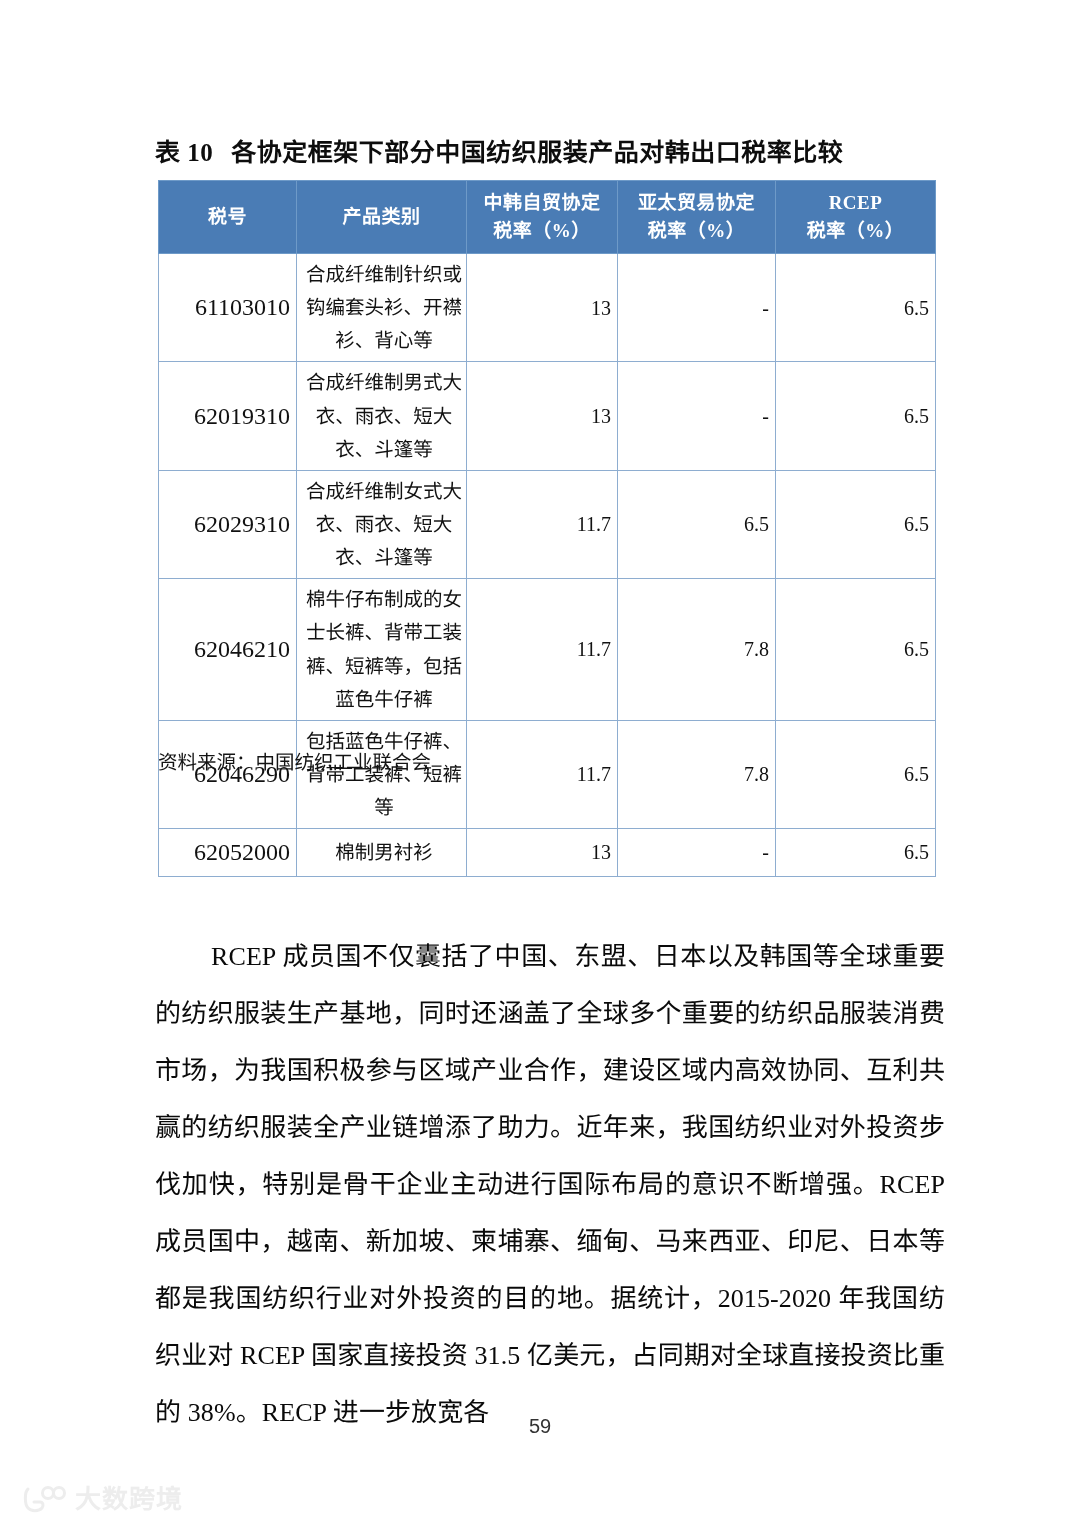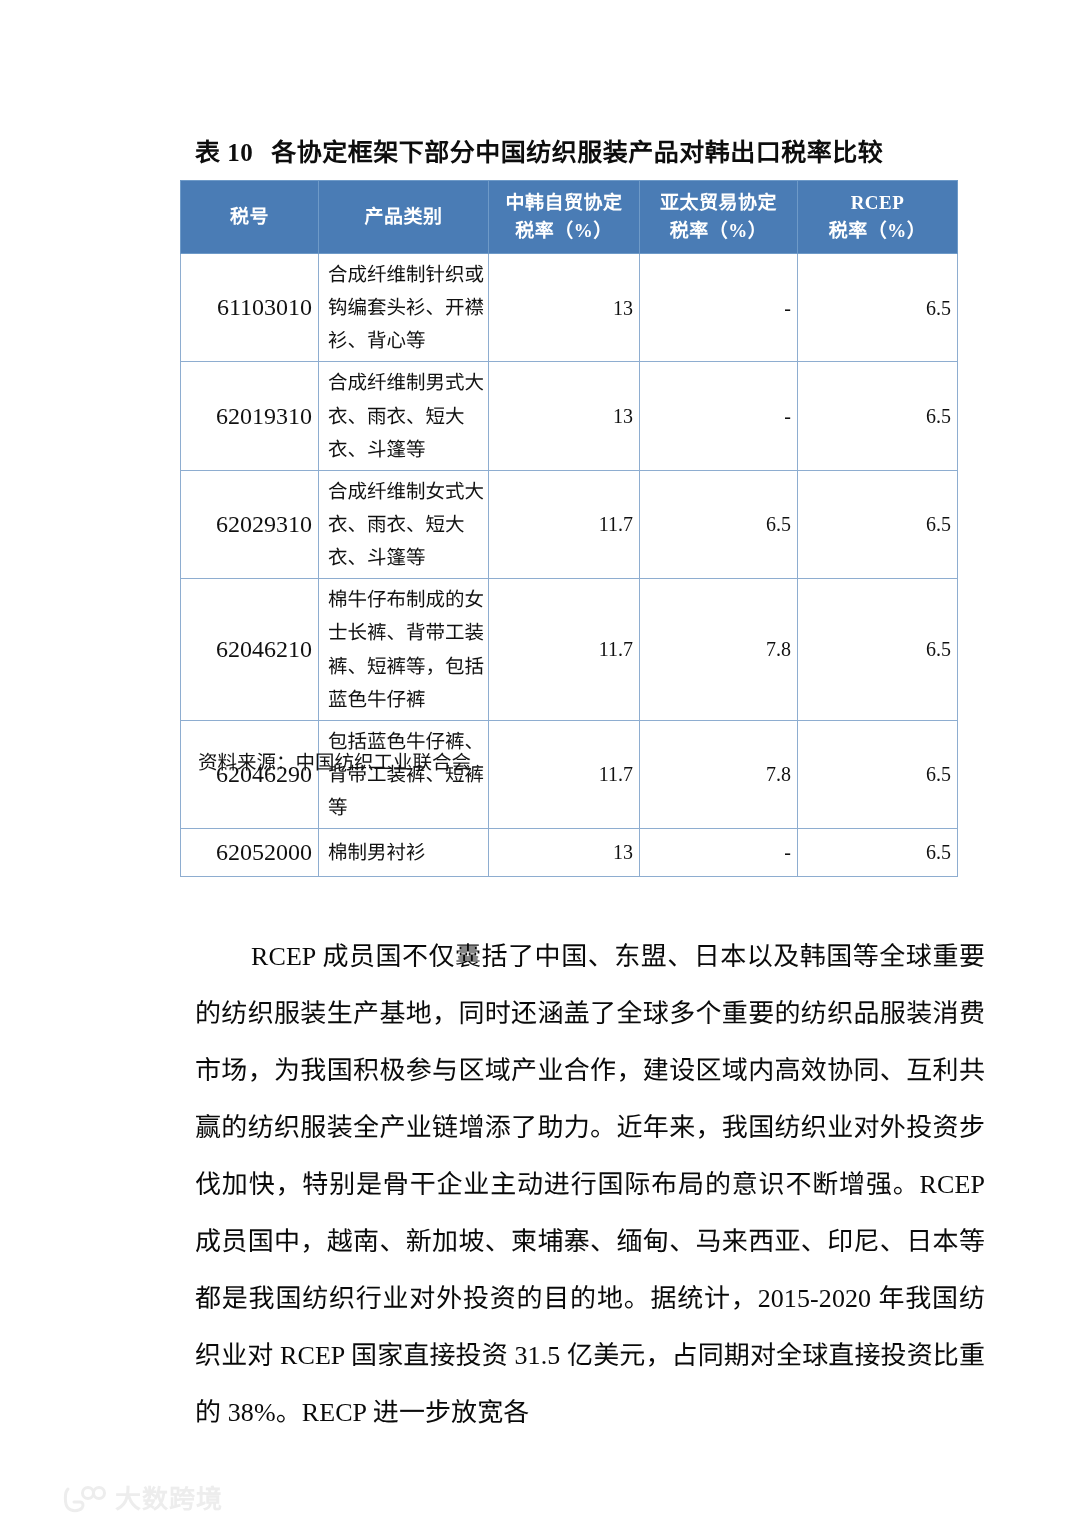--- a/index.html
+++ b/index.html
@@ -15,21 +15,20 @@
     overflow: hidden;
     font-family: "Liberation Serif", "DejaVu Serif", serif;
     color: #111111;
   }
 
   .page {
     position: absolute;
     inset: 0;
     width: 857px;
     height: 1528px;
-    margin-left: 40px;
   }
 
   
   .table-caption {
     position: absolute;
     left: 155px;
     top: 132px;
     width: 790px;
     font-size: 25px;
     font-weight: bold;
@@ -37,21 +36,21 @@
     color: #0d0d0d;
     white-space: nowrap;
   }
   .table-caption .cap-num {
     margin-right: 18px;
   }
 
   
   .tariff-table {
     position: absolute;
-    left: 140px;
+    left: 158px;
     top: 180px;
     width: 777px;
     border-collapse: collapse;
     table-layout: fixed;
     font-size: 19px;
   }
   .tariff-table th,
   .tariff-table td {
     border: 1px solid #8eadd0;
     vertical-align: middle;
@@ -78,21 +77,21 @@
   .col-apta   { width: 158px; }
   .col-rcep   { width: 160px; }
 
   .tariff-table td.code {
     text-align: right;
     padding-left: 12px;
     font-size: 24px;
     white-space: nowrap;
   }
   .tariff-table td.cat {
-    text-align: left;
+    text-align: center;
     padding-left: 9px;
     padding-right: 4px;
     font-size: 19.5px;
     line-height: 1.70;
   }
   .tariff-table td.num {
     text-align: right;
     font-size: 20px;
   }
 
@@ -262,20 +261,21 @@
         <td class="num">6.5</td>
       </tr>
     </tbody>
   </table>
 
   <div class="source-note">资料来源：中国纺织工业联合会</div>
 
 
   <p class="body-para"><span class="indent"></span><span>RCEP 成员国不仅囊括了中国、东盟、日本以及韩国等全球重要的纺织服装生产基地，同时还涵盖了全球多个重要的纺织品服装消费市场，为我国积极参与区域产业合作，建设区域内高效协同、互利共赢的纺织服装全产业链增添了助力。近年来，我国纺织业对外投资步伐加快，特别是骨干企业主动进行国际布局的意识不断增强。RCEP 成员国中，越南、新加坡、柬埔寨、缅甸、马来西亚、印尼、日本等都是我国纺织行业对外投资的目的地。据统计，2015-2020 年我国纺织业对 RCEP 国家直接投资 31.5 亿美元，占同期对全球直接投资比重的 38%。RECP 进一步放宽各</span></p>
 
+  <div class="page-number">59</div>
 
   <div class="watermark">
     <svg class="wm-logo" viewBox="0 0 44 30" aria-hidden="true">
       <path d="M6 5 C2.5 8 2.5 20 6 24 C9 27.5 17 27.5 20 24 C22 21.5 21 18 18 18 L12 18" fill="none" stroke="#ededed" stroke-width="3" stroke-linecap="round"></path>
       <circle cx="26" cy="9" r="5.5" fill="none" stroke="#ededed" stroke-width="3"></circle>
       <circle cx="37" cy="9" r="5.5" fill="none" stroke="#ededed" stroke-width="3"></circle>
     </svg>
     <span class="wm-text">大数跨境</span>
   </div>
 

